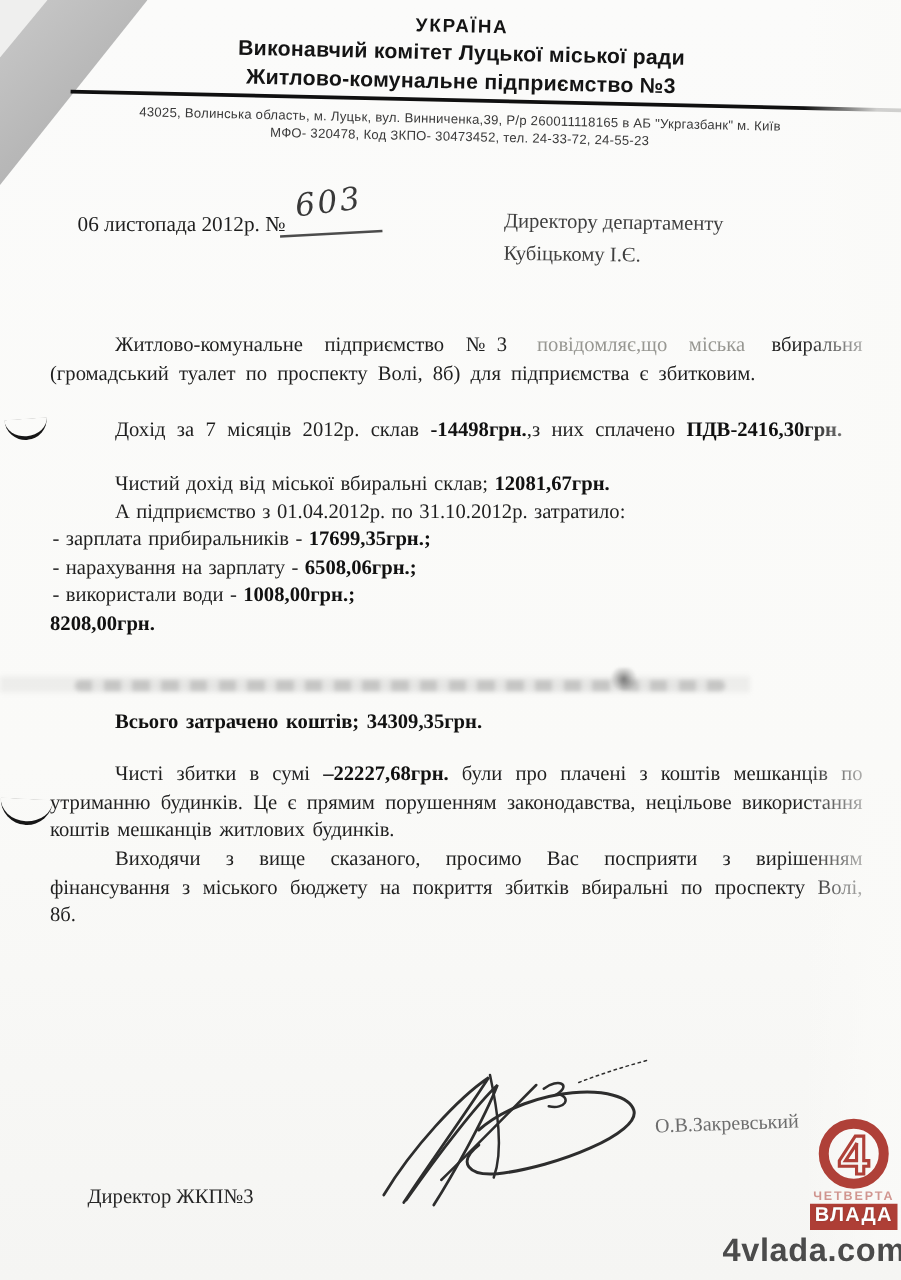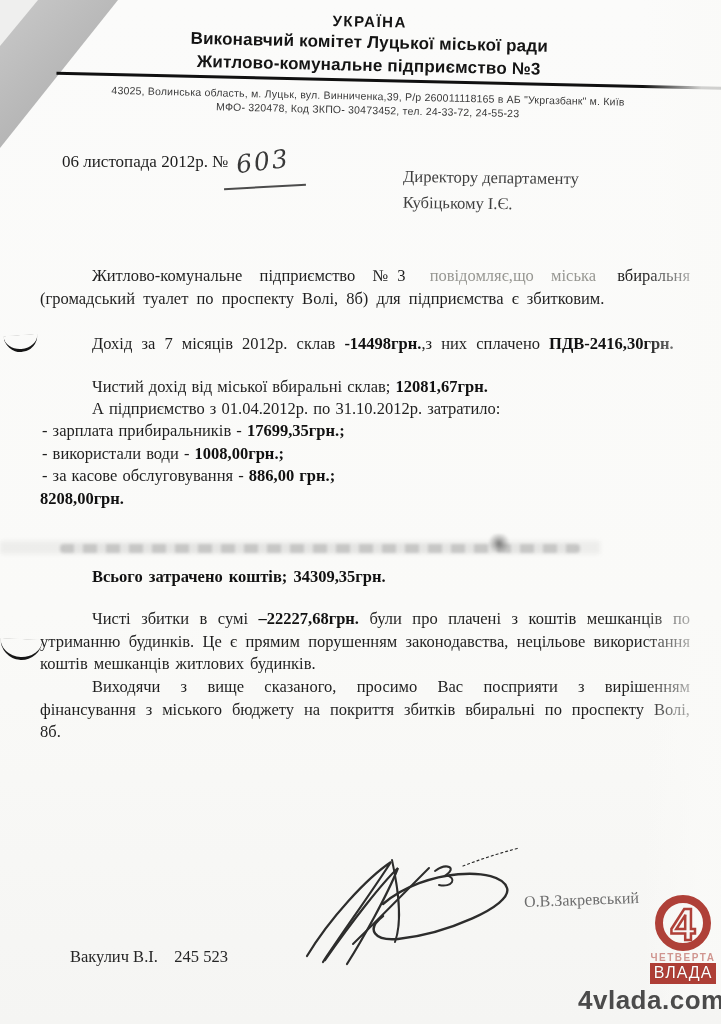--- a/index.html
+++ b/index.html
@@ -17,21 +17,21 @@
   
   .letterhead{position:absolute;left:70px;top:6px;width:600px;text-align:center;
     font-family:"Liberation Sans", sans-serif; color:#141414;
     transform:rotate(1.3deg); transform-origin:0 0;}
   .lh-country{font-size:15px;font-weight:bold;letter-spacing:1.5px;}
   .lh-org{font-size:17px;font-weight:bold;margin-top:3px;letter-spacing:.2px;}
   .lh-rule{position:absolute;left:-12px;top:66px;width:665px;height:3px;background:#101010;}
   .lh-addr{font-size:10.5px;color:#3a3a3a;margin-top:2px;letter-spacing:.2px;}
   .lh-addr1{margin-top:14px;}
   
-  .date-line{position:absolute;left:62px;top:152px;font-size:17px;color:#1d1d1d;}
+  .date-line{position:absolute;left:62px;top:170px;font-size:17px;color:#1d1d1d;}
   .doc-number{position:absolute;left:236px;top:147px;font-family:"DejaVu Serif",serif;
     font-style:italic;font-size:25px;color:#393939;transform:rotate(-7deg);letter-spacing:2px;}
   .doc-number-line{position:absolute;left:224px;top:186px;width:82px;height:2px;
     background:#4c4c4c;transform:rotate(-3deg);}
   .recipient{position:absolute;left:403px;top:165px;font-size:16.5px;line-height:26px;
     color:#3f3f3f;transform:rotate(0.8deg);}
   
   .para{position:absolute;left:40px;width:650px;font-size:16.5px;line-height:22.5px;
     text-align:justify;color:#1f1f1f;}
   .indent{text-indent:52px;}
@@ -72,21 +72,21 @@
   
   .logo{position:absolute;left:645px;top:895px;width:76px;z-index:20;
     font-family:"Liberation Sans", sans-serif;text-align:center;}
   .logo-ring{position:relative;margin:0 auto;width:40px;height:40px;border:8px solid #a93128;
     border-radius:50%;opacity:.92;}
   .logo-4{position:absolute;left:50%;top:55%;transform:translate(-50%,-50%);
     font-size:44px;font-weight:bold;color:#f7f6f4;-webkit-text-stroke:2.5px #a93128;
     text-shadow:0 0 1px #a93128;}
   .logo-top-word{font-size:10px;font-weight:bold;letter-spacing:1.5px;color:#b0453c;
     opacity:.55;margin-top:1px;}
-  .logo-word{display:inline-block;background:#a93128;color:#fff;font-weight:normal;
+  .logo-word{display:inline-block;background:#a93128;color:#fff;font-weight:bold;
     font-size:16px;letter-spacing:1px;padding:1px 4px 2px;opacity:.93;
     text-shadow:0 0 1px #701f19;}
   .site-url{position:absolute;left:578px;top:985px;z-index:21;
     font-family:"Liberation Sans", sans-serif;font-weight:bold;font-size:26px;
     color:#4b4b4b;letter-spacing:.5px;}
 </style>
 </head>
 <body>
 
 <div class="page">
@@ -114,39 +114,40 @@
   <div class="para p1 indent"><span>Житлово-комунальне  підприємство  №3</span><span class="faded-ink">повідомляє,що  міська</span> <span>вбиральня  (громадський туалет по проспекту Волі, 8б) для підприємства є збитковим.</span></div>
 
   <div class="para p2 indent"><span>Дохід  за  7  місяців   2012р.  склав  </span><b>-14498грн.</b><span>,з  них  сплачено  </span><b>ПДВ-2416,30грн.</b></div>
 
   <div class="para p3 indent"><span>Чистий дохід від міської вбиральні склав; </span><b>12081,67грн.</b></div>
 
   <div class="para p4 indent">А підприємство з 01.04.2012р. по 31.10.2012р. затратило:</div>
 
   <div class="para list">
     <div class="list-item"><span>-  зарплата прибиральників - </span><b>17699,35грн.;</b></div>
+    <div class="list-item"><span>-  нарахування на зарплату - </span><b>6508,06грн.;</b></div>
     <div class="list-item"><span>-  використали  води - </span><b>1008,00грн.;</b></div>
-    <div class="list-item"><span>-  за  касове обслуговування - </span><b>886,00 грн.;</b></div>
     <div><b>8208,00грн.</b></div>
   </div>
 
   <div class="smudge-band"></div>
   <div class="smudge"></div>
   <div class="smudge-mark"></div>
 
   <div class="para total-line indent">Всього  затрачено коштів; 34309,35грн.</div>
 
   <div class="para p5 indent"><span>Чисті  збитки в сумі </span><b>–22227,68грн.</b><span> були  про плачені з коштів мешканців по утриманню будинків. Це є прямим порушенням законодавства, нецільове використання коштів мешканців житлових будинків.</span></div>
 
   <div class="para p6 indent">Виходячи  з  вище  сказаного,  просимо  Вас  посприяти  з  вирішенням фінансування з міського бюджету на покриття збитків вбиральні по проспекту Волі, 8б.</div>
 
   <div class="edge-mark edge-mark-1"></div>
   <div class="edge-mark edge-mark-2"></div>
 
   <div class="sig-left">
+    <div>Директор ЖКП№3</div>
     <div>Вакулич В.І.    245 523</div>
   </div>
 
   <svg class="sig-svg" width="230" height="130" viewBox="0 0 230 130">
     <g fill="none" stroke="#1c1c1c" stroke-linecap="round" opacity="0.92">
       <path stroke-width="2.2" d="M 12 118 C 35 80, 72 40, 96 24 C 78 52, 45 98, 28 124"></path>
       <path stroke-width="2.2" d="M 30 122 C 58 82, 88 44, 103 30 C 92 58, 66 104, 52 126"></path>
       <path stroke-width="2" d="M 97 22 C 103 50, 108 82, 100 104"></path>
       <path stroke-width="2" d="M 58 106 C 85 80, 112 52, 134 30"></path>
       <path stroke-width="2.4" d="M 88 66 C 130 30, 205 28, 212 50 C 218 68, 150 96, 103 101 C 80 103, 70 92, 88 78"></path>

